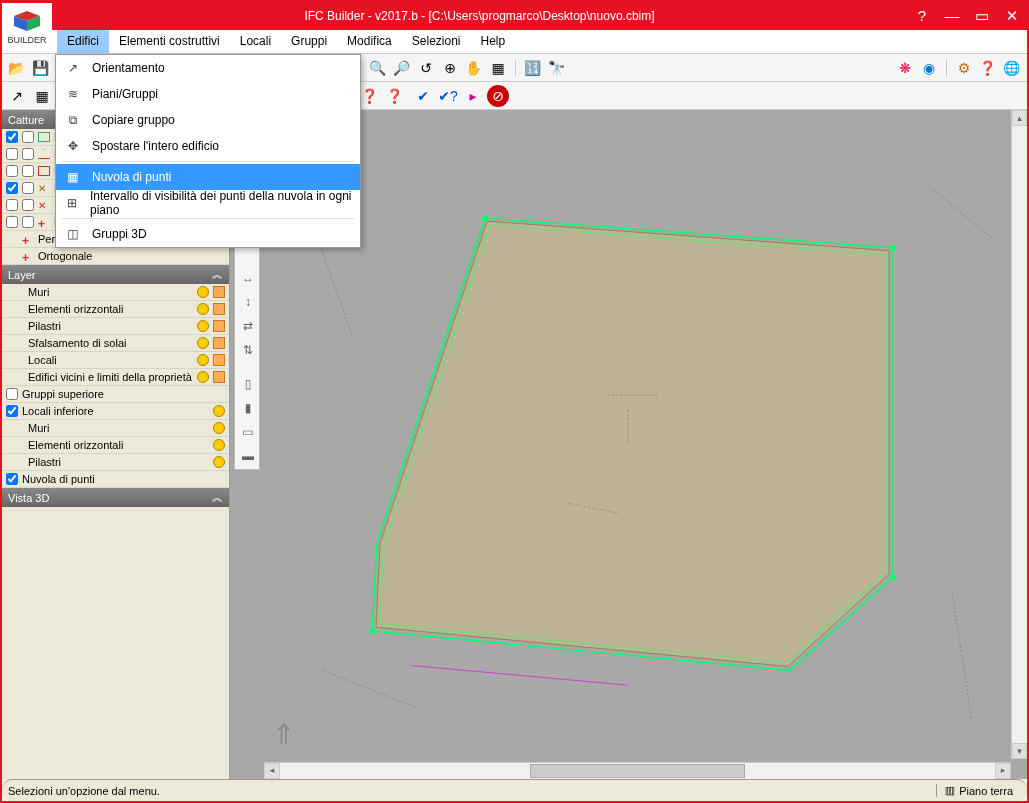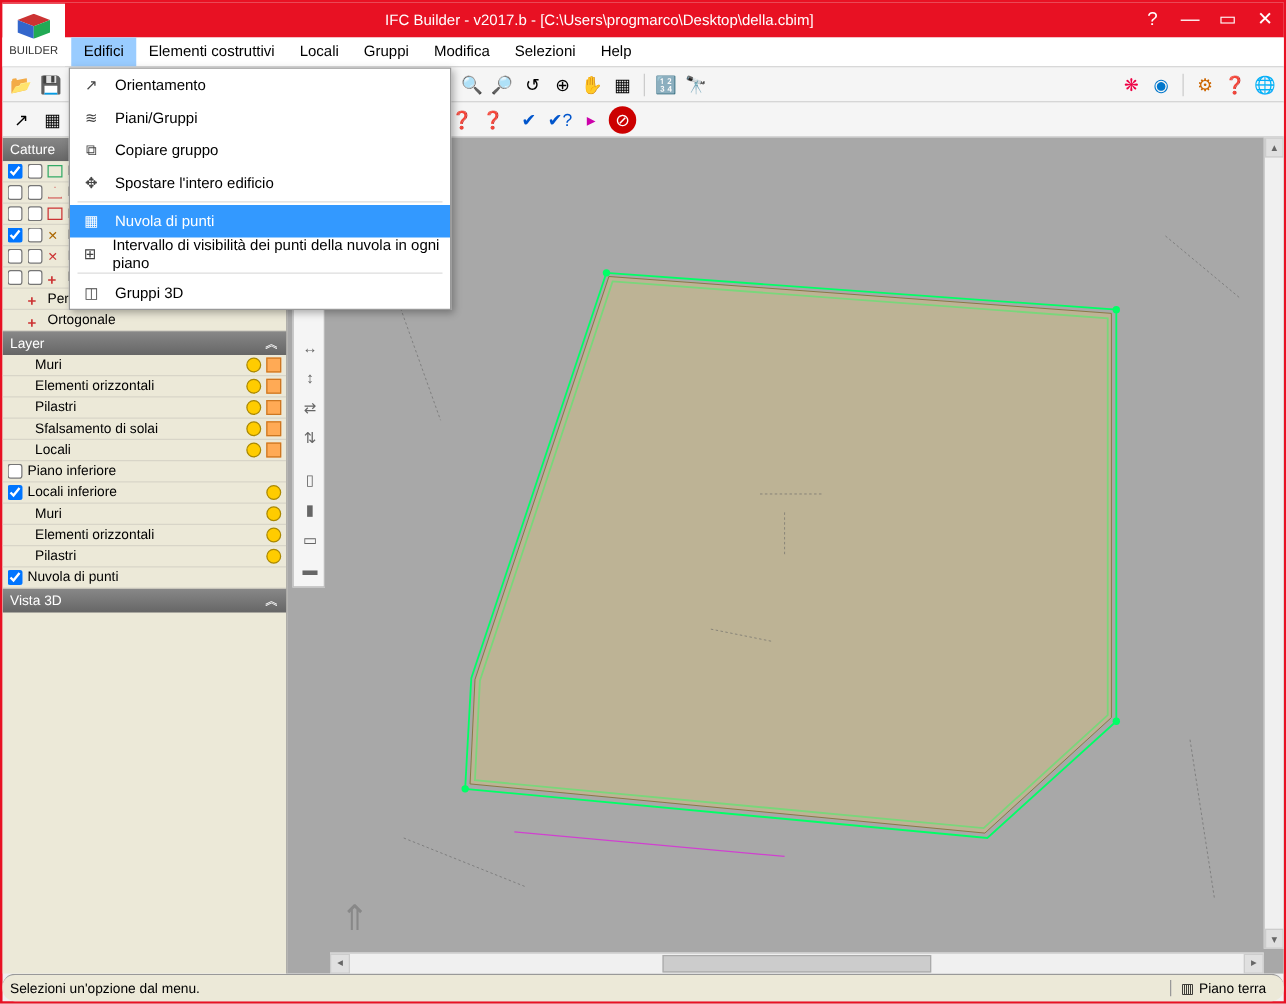--- a/index.html
+++ b/index.html
@@ -60,21 +60,21 @@
 
   <div class="titlebar">
     <div class="logo">
       <svg width="26" height="20">
           <polygon points="13,0 26,5 13,10 0,5" fill="#c33"></polygon>
           <polygon points="0,5 13,10 13,20 0,15" fill="#36c"></polygon>
           <polygon points="26,5 13,10 13,20 26,15" fill="#2a5"></polygon>
         </svg>
       <div class="lt">BUILDER</div>
     </div>
-    <div class="title">IFC Builder - v2017.b - [C:\Users\progmarco\Desktop\della.cbim]</div>
+    <div class="title">IFC Builder - v2017.b - [C:\Users\progmarco\Desktop\nuovo.cbim]</div>
     <div class="wbtn">?</div>
     <div class="wbtn">—</div>
     <div class="wbtn">▭</div>
     <div class="wbtn">✕</div>
   </div>
 
   <div class="menubar">
     <div class="m sel">Edifici</div>
     <div class="m">Elementi costruttivi</div>
     <div class="m">Locali</div>
@@ -247,22 +247,28 @@
             <span class="dot"></span>
             <span class="cube3"></span>
           </div>
           <div class="row">
             <span style="width: 18px;"></span>
             <span class="label">Locali</span>
             <span class="dot"></span>
             <span class="cube3"></span>
           </div>
           <div class="row">
-            <input type="checkbox" style="">
-            <span class="label">Piano inferiore</span>
+            <span style="width: 18px;"></span>
+            <span class="label">Edifici vicini e limiti della proprietà</span>
+            <span class="dot"></span>
+            <span class="cube3"></span>
+          </div>
+          <div class="row">
+            <input type="checkbox" style="">
+            <span class="label">Gruppi superiore</span>
           </div>
           <div class="row">
             <input type="checkbox" checked="" style="">
             <span class="label">Locali inferiore</span>
             <span class="dot"></span>
           </div>
           <div class="row">
             <span style="width: 18px;"></span>
             <span class="label">Muri</span>
             <span class="dot"></span>

